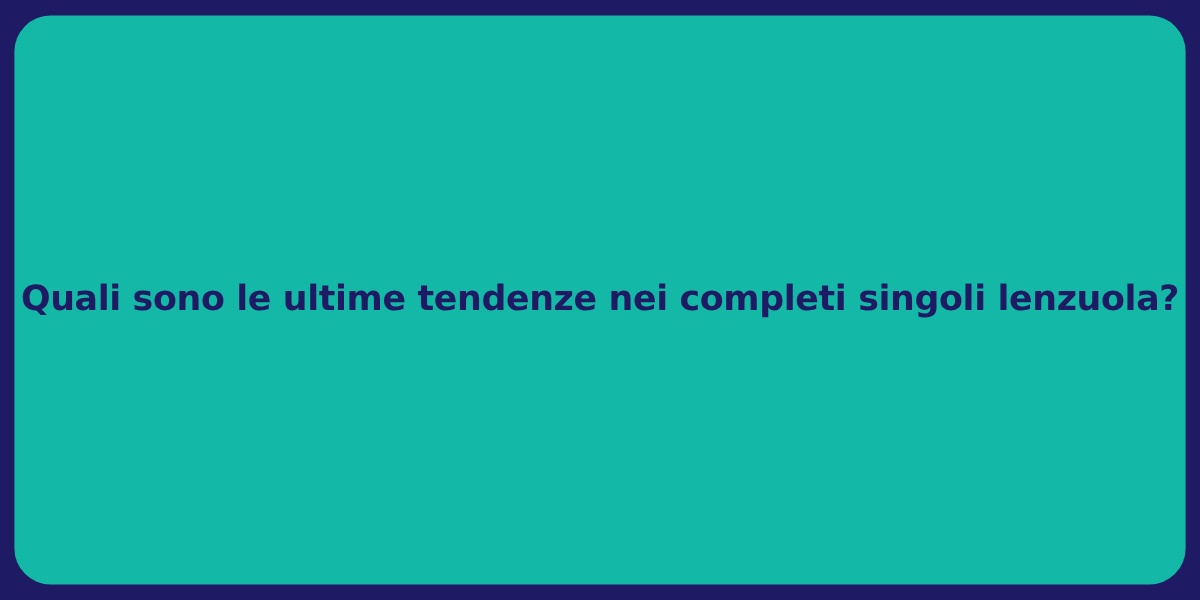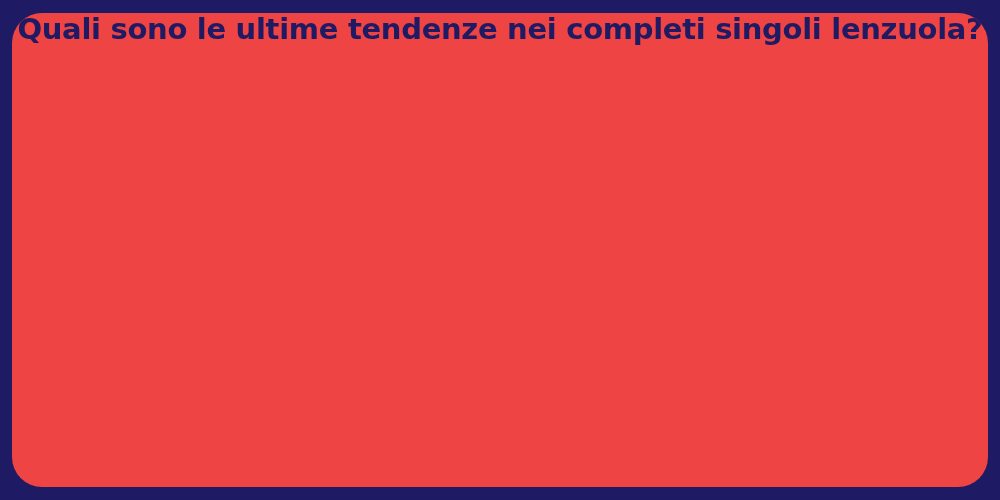--- a/index.html
+++ b/index.html
@@ -18,23 +18,24 @@
     box-sizing: border-box;
     width: 1000px;
     height: 500px;
     background: #1e1a63;
     padding: 13px 12px 13px 12px;
   }
   .panel {
     box-sizing: border-box;
     width: 100%;
     height: 100%;
-    background: #ef4444;
+    background: #14b8a6;
     border-radius: 30px;
     display: flex;
+    align-items: center;
     justify-content: center;
     overflow: hidden;
   }
   .headline {
     margin: 0;
     padding: 0 24px;
     position: relative;
     top: -2px;
     color: #1e1a63;
     font-family: "DejaVu Sans", sans-serif;

